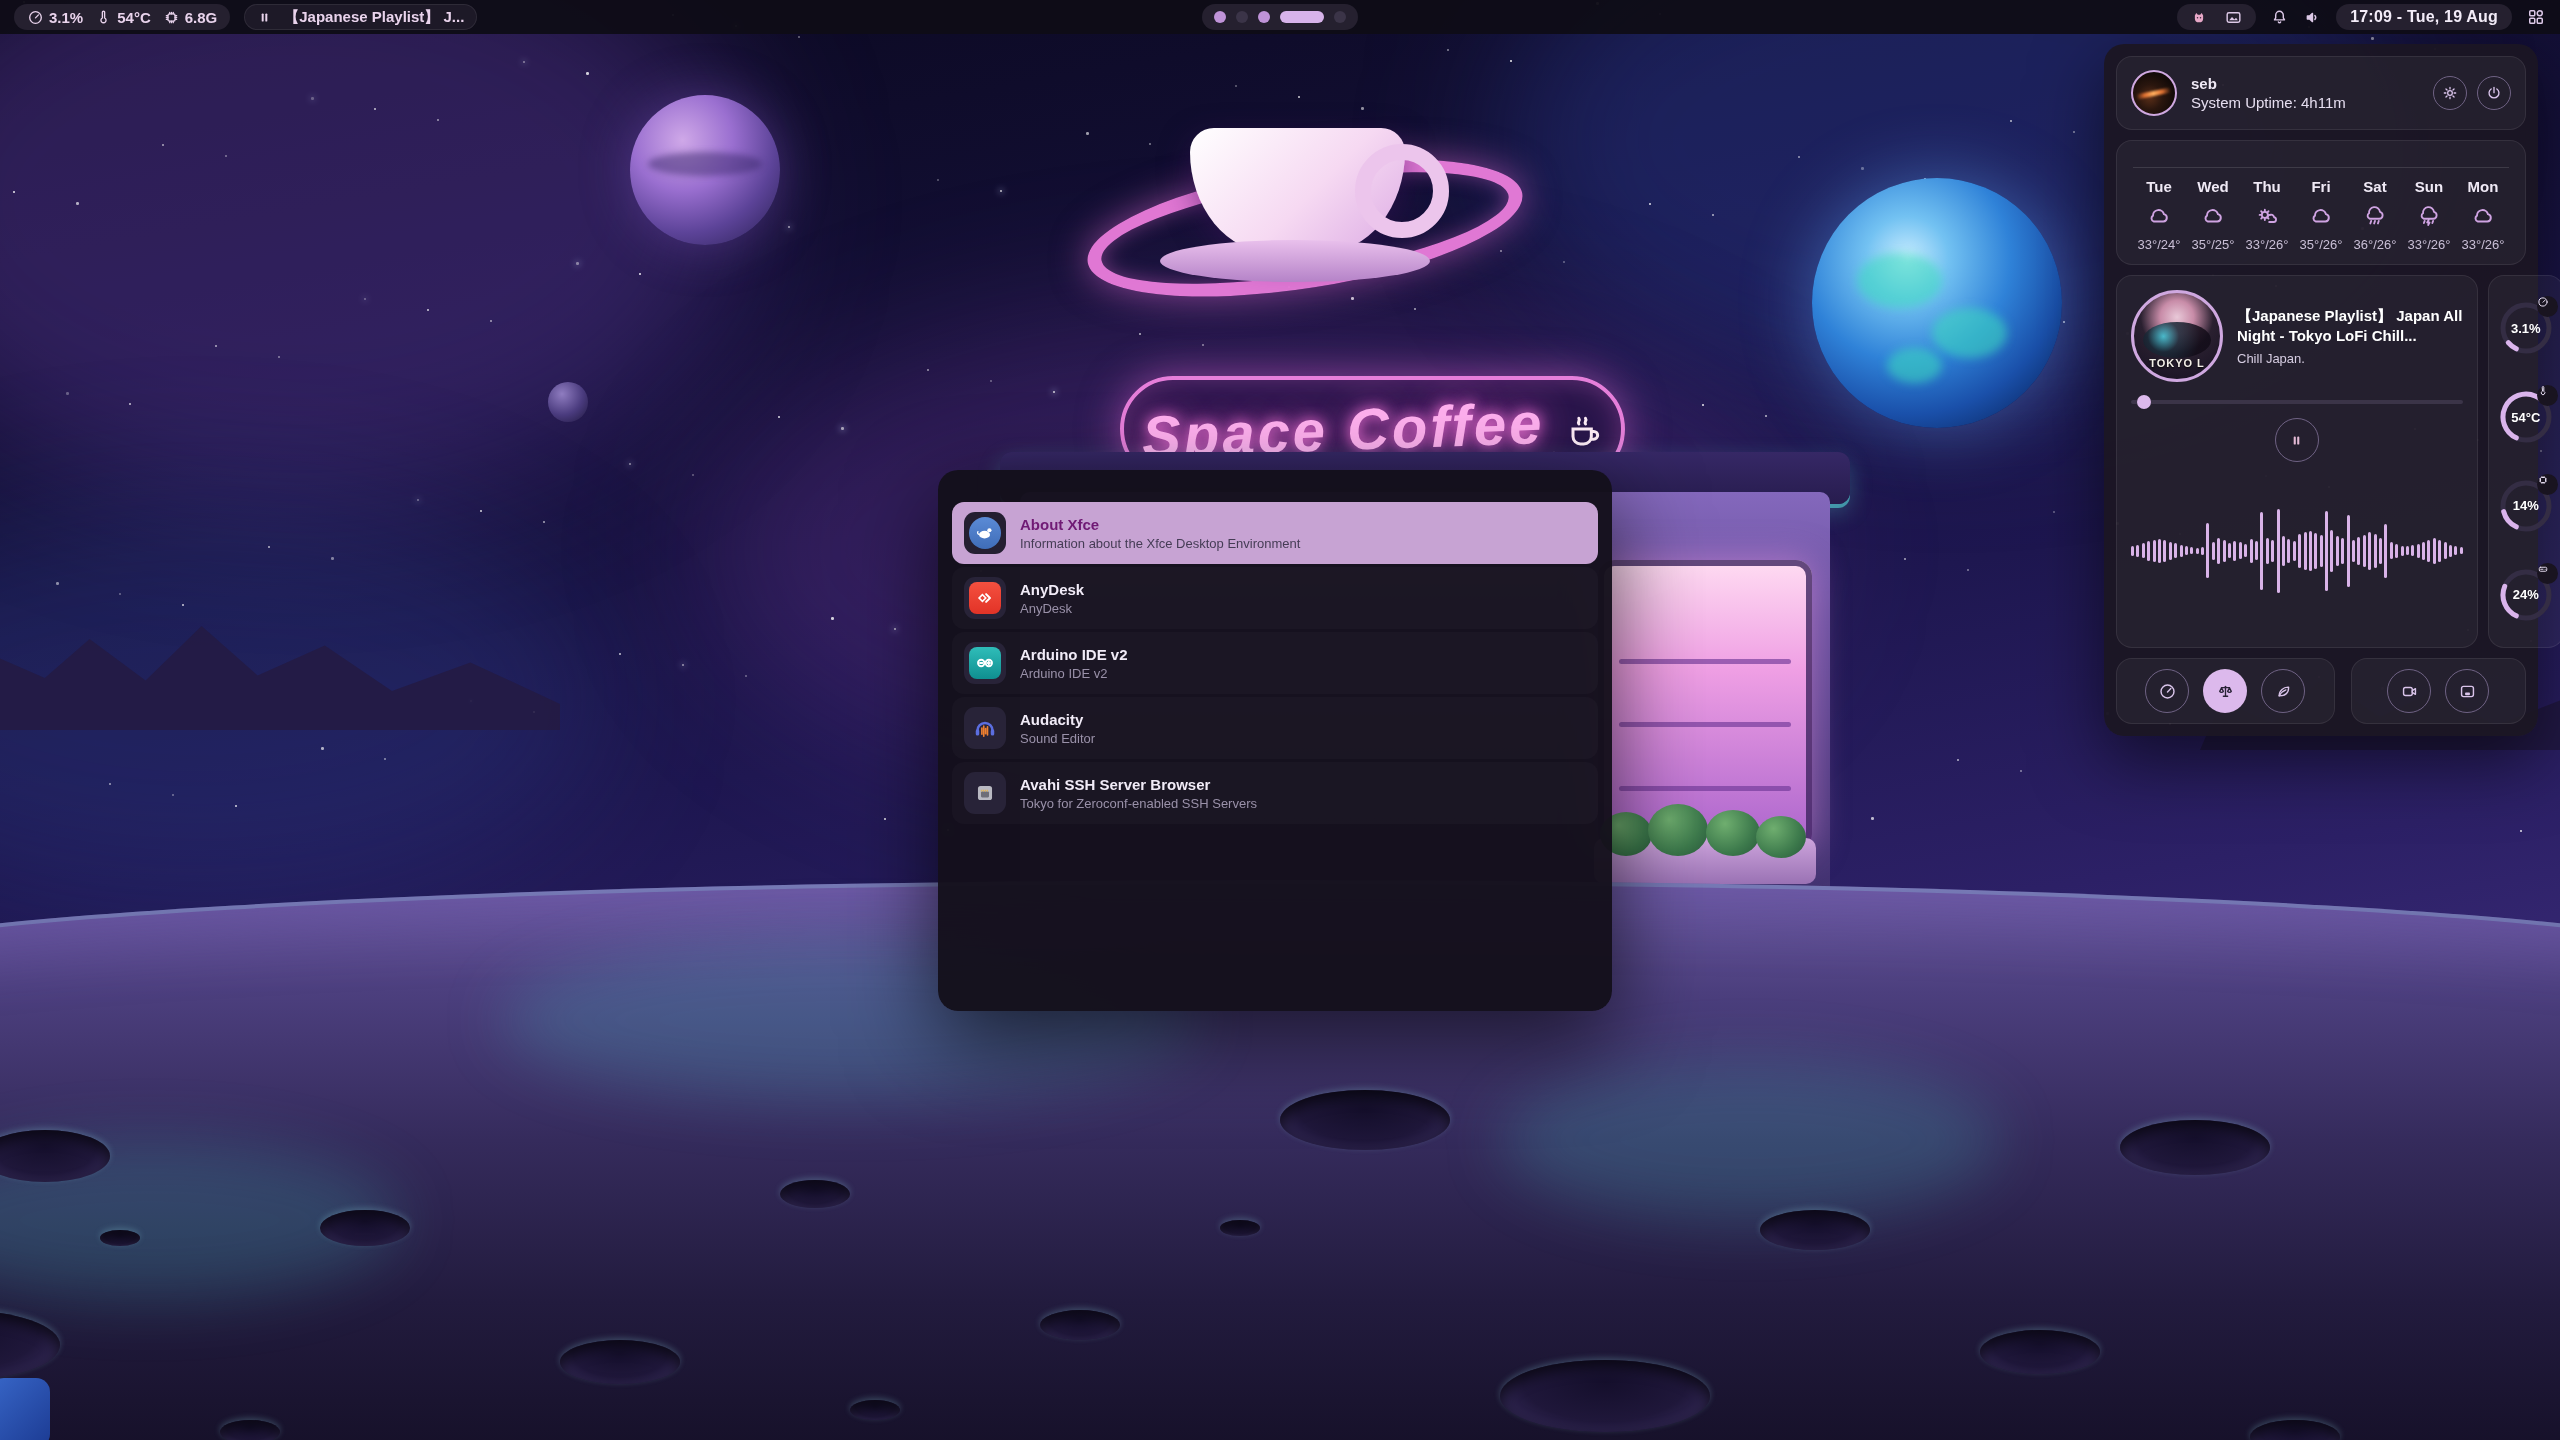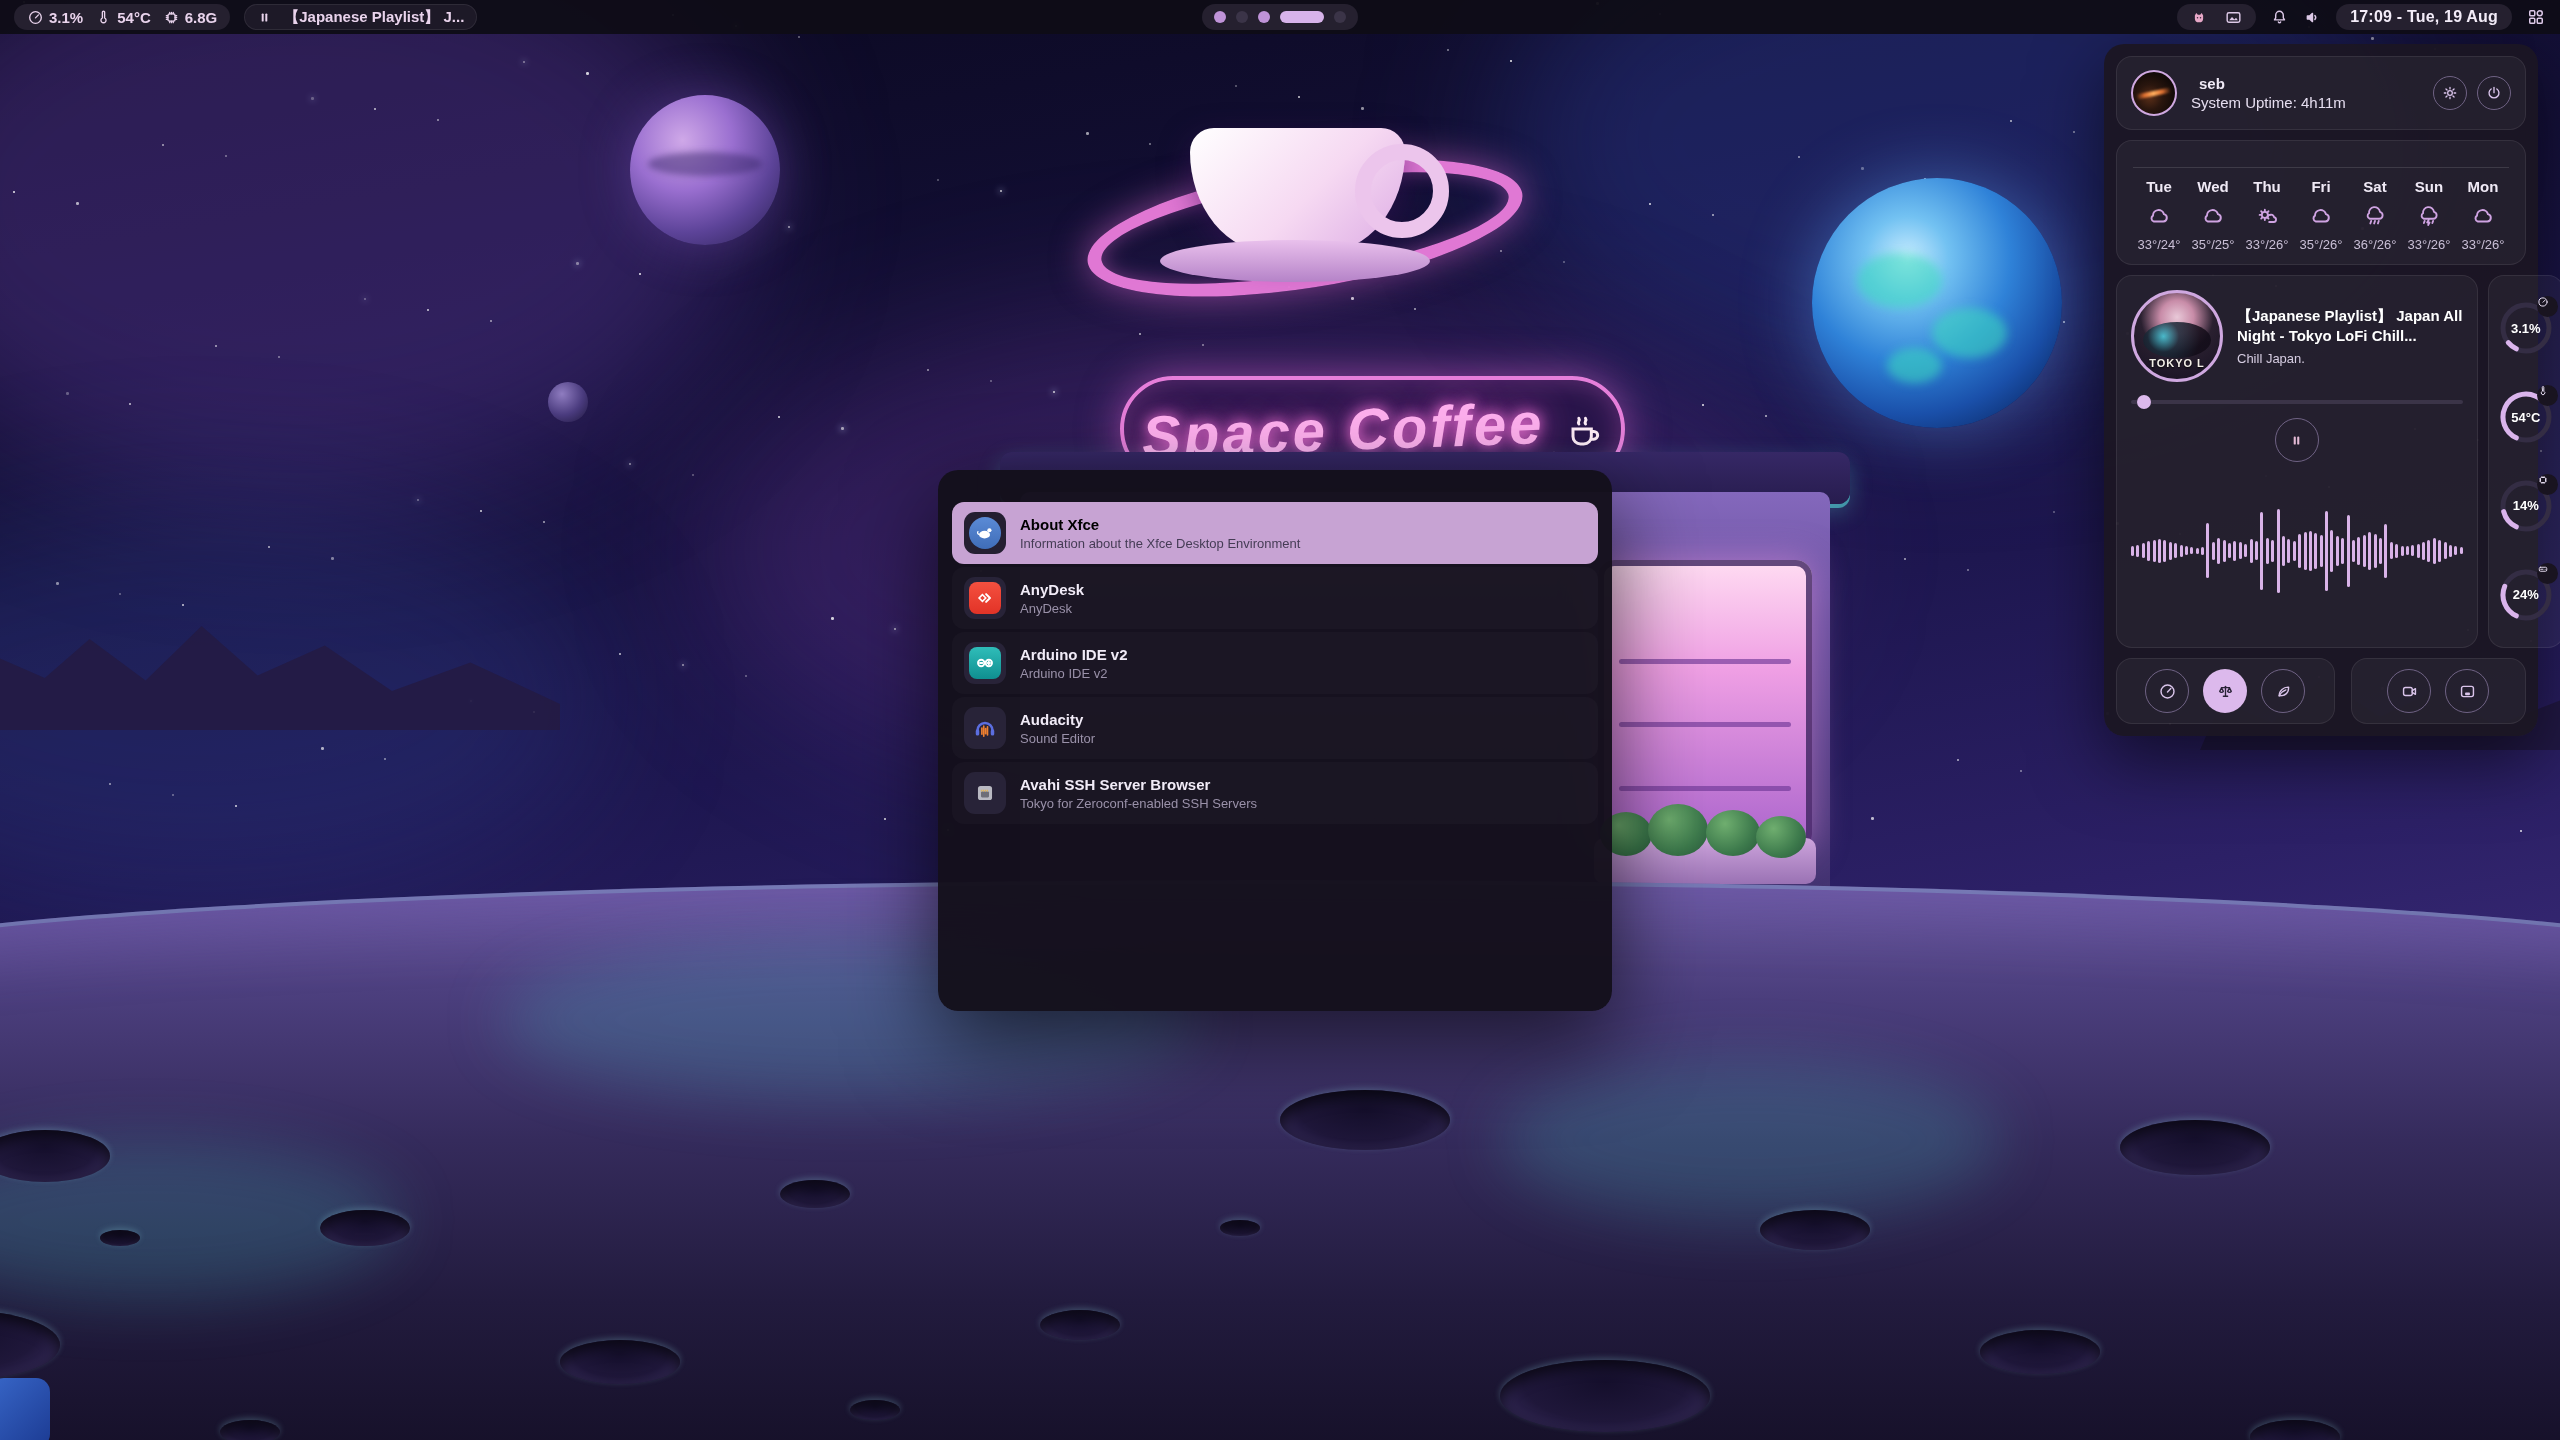--- a/index.html
+++ b/index.html
@@ -112,37 +112,37 @@
   .applist { margin-top:20px; display:flex; flex-direction:column; gap:3px; }
   .app { display:flex; align-items:center; gap:14px; height:62px; border-radius:12px; padding:0 12px;
     background:rgba(255,255,255,.022); }
   .app .aicon { width:42px; height:42px; border-radius:11px; background:#282338; display:flex;
     align-items:center; justify-content:center; flex:0 0 auto; }
   .app .atxt { display:flex; flex-direction:column; gap:3px; min-width:0; }
   .app .aname { font-size:15px; font-weight:700; color:#f1ebf7; }
   .app .adesc { font-size:13px; color:#9a91a9; }
   .app.selected { background:#c7a3d3; }
   .app.selected .aicon { background:#241f31; }
-  .app.selected .aname { color:#000000; }
+  .app.selected .aname { color:#701a75; }
   .app.selected .adesc { color:#453c55; }
   .glyph-circle { width:32px; height:32px; border-radius:50%; display:flex; align-items:center; justify-content:center; }
   .glyph-square { width:32px; height:32px; border-radius:8px; display:flex; align-items:center; justify-content:center; }
 
   
   .panel { position:absolute; left:2104px; top:44px; width:434px; height:692px; z-index:55;
     background:rgba(27,22,35,.96); border-radius:20px; padding:12px; display:flex; flex-direction:column; gap:10px;
     box-shadow:0 24px 70px rgba(0,0,0,.55); color:#efe9f5; }
   .card { background:rgba(255,255,255,.045); border:1px solid rgba(255,255,255,.08); border-radius:16px; }
   .p-header { height:74px; display:flex; align-items:center; gap:14px; padding:0 14px; flex:0 0 auto; }
   .avatar { width:46px; height:46px; border-radius:50%; border:2px solid #cfa8e0;
     background:radial-gradient(circle at 40% 60%,#5a2e18 0%,#2a160e 35%,#120a08 70%),#120a08; position:relative; overflow:hidden; }
   .avatar::after { content:""; position:absolute; left:8%; top:45%; width:84%; height:12%;
     background:linear-gradient(90deg,transparent,#e07030,#ffb060,#e07030,transparent); filter:blur(1px); transform:rotate(-12deg); }
   .uinfo { display:flex; flex-direction:column; gap:2px; }
-  .uname { font-size:15px; font-weight:700;margin-left:8px; }
+  .uname { font-size:15px; font-weight:700; }
   .uptime { font-size:15px; color:#e6def0; }
   .hbtns { margin-left:auto; display:flex; gap:10px; }
   .cbtn { width:34px; height:34px; border-radius:50%; border:1px solid #6f6284; display:flex;
     align-items:center; justify-content:center; color:#dcc6ee; }
 
   .p-weather { padding:14px 16px 12px; flex:0 0 auto; }
   .w-top { display:flex; align-items:center; gap:14px; }
   .w-city { font-size:21px; font-weight:700; line-height:1.15; }
   .w-temp { font-size:25px; font-weight:700; line-height:1.1; display:flex; align-items:baseline; gap:8px; }
   .w-tz { font-size:13px; font-weight:700; color:#d8cfe4; }

